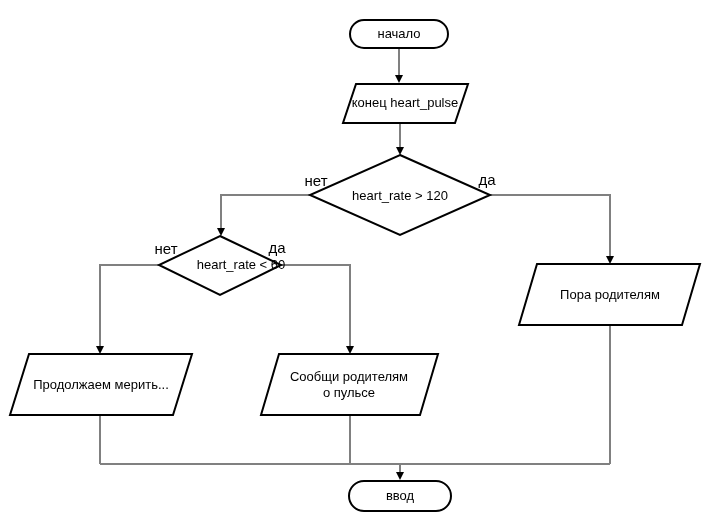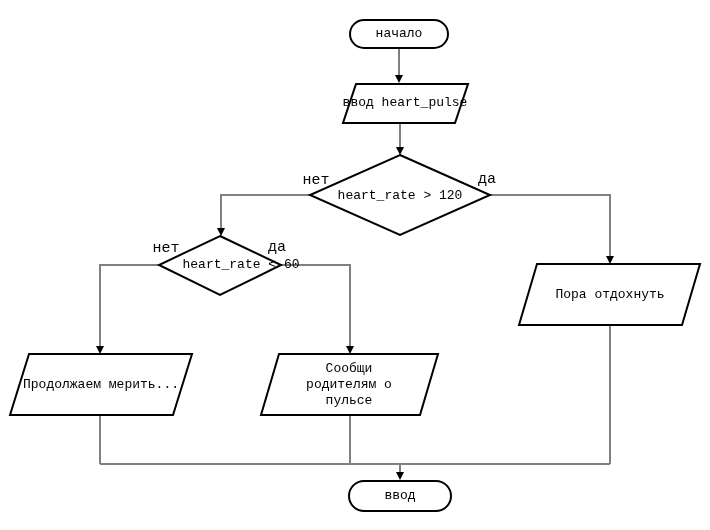--- a/index.html
+++ b/index.html
@@ -7,21 +7,21 @@
     --connector:#808080;
     --arrowhead:#000000;
     --background:#ffffff;
     --text:#000000;
   }
   html,body{margin:0;padding:0;background:var(--background);}
   .canvas{
     position:relative;
     width:710px;height:530px;
     background:var(--background);
-    font-family:Liberation Mono, monospace;
+    font-family:Liberation Sans, sans-serif;
     color:var(--text);
     overflow:hidden;
   }
   svg{position:absolute;left:0;top:0;}
   .connector{stroke:var(--connector);stroke-width:2;fill:none;}
   .shape{stroke:var(--shape-border);stroke-width:2;fill:var(--background);}
   .arrow{fill:var(--arrowhead);stroke:none;}
   .label{
     position:absolute;
     transform:translate(-50%,-50%);
@@ -78,26 +78,26 @@
     <polygon class="shape" points="356,84 468,84 455,123 343,123"></polygon>
     <polygon class="shape" points="400,155 490,195 400,235 310,195"></polygon>
     <polygon class="shape" points="220,236 281,265 220,295 159,265"></polygon>
     <polygon class="shape" points="29,354 192,354 173,415 10,415"></polygon>
     <polygon class="shape" points="279,354 438,354 420,415 261,415"></polygon>
     <polygon class="shape" points="537,264 700,264 682,325 519,325"></polygon>
     <rect class="shape" x="349" y="481" width="102" height="30" rx="15" ry="15"></rect>
   </svg>
 
   <div class="label" style="left:399px;top:34px;">начало</div>
-  <div class="label" style="left:405px;top:103px;">ввод heart_pulse</div>
+  <div class="label" style="left:405px;top:103px;">конец heart_pulse</div>
   <div class="label" style="left:400px;top:196px;">heart_rate &gt; 120</div>
   <div class="label" style="left:220px;top:265px;padding-left:42px;">heart_rate &lt; 60</div>
   <div class="label wrap" style="left:349px;top:385px;">Сообщи родителям о пульсе</div>
   <div class="label" style="left:101px;top:385px;">Продолжаем мерить...</div>
-  <div class="label" style="left:610px;top:295px;">Пора отдохнуть</div>
+  <div class="label" style="left:610px;top:295px;">Пора родителям</div>
   <div class="label" style="left:400px;top:496px;">ввод</div>
 
   <div class="edge-label" style="left:316px;top:181px;">нет</div>
   <div class="edge-label" style="left:487px;top:180px;">да</div>
   <div class="edge-label" style="left:166px;top:249px;">нет</div>
   <div class="edge-label" style="left:277px;top:248px;">да</div>
 
 </div>
 
 </body></html>

